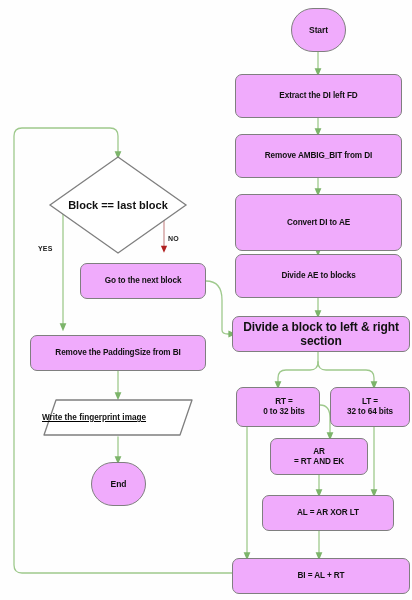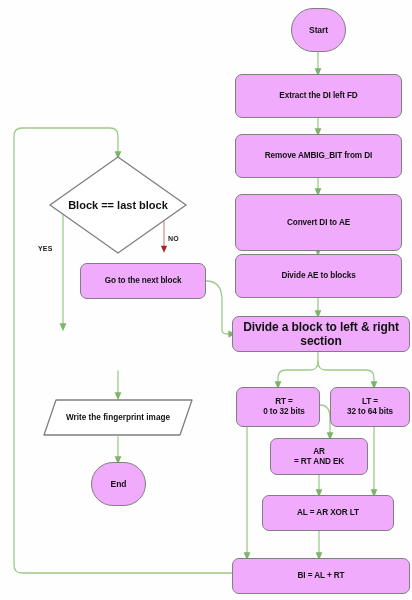--- a/index.html
+++ b/index.html
@@ -51,21 +51,22 @@
   .process.small {
     font-size: 12px;
   }
   .io {
     border: none;
     background: transparent;
     font-size: 8.2px;
     position: absolute;
     display: flex;
     align-items: center;
-    justify-content: center;
+    justify-content: flex-start;
+    text-decoration: underline;
   }
   .io .io-shape {
     position: absolute;
     left: 0; top: 0;
     width: 100%; height: 100%;
   }
   .io .io-label {
     position: relative;
     z-index: 2;
     font-weight: bold;
@@ -217,20 +218,23 @@
     <span class="dia-label">Block == last block</span>
   </div>
 
   <span class="edge-label" style="left:38px; top:245px;">YES</span>
   <span class="edge-label" style="left:168px; top:235px;">NO</span>
 
   <div class="node process" style="left:80px; top:263px; width:126px; height:36px;">
     <span>Go to the next block</span>
   </div>
 
+  <div class="node process" style="left:30px; top:335px; width:176px; height:36px;">
+    <span>Remove the PaddingSize from BI</span>
+  </div>
 
   <div class="io" style="left:42px; top:398px; width:152px; height:39px;">
     <svg class="io-shape" viewBox="0 0 152 39" preserveAspectRatio="none">
       <path d="M14,2 L150,2 L138,37 L2,37 Z" fill="#ffffff" stroke="#7f7f7f" stroke-width="1.3" stroke-linejoin="round"></path>
     </svg>
     <span class="io-label">Write  the fingerprint image</span>
   </div>
 
   <div class="node terminator" style="left:91px; top:462px; width:55px; height:44px;">
     <span>End</span>

